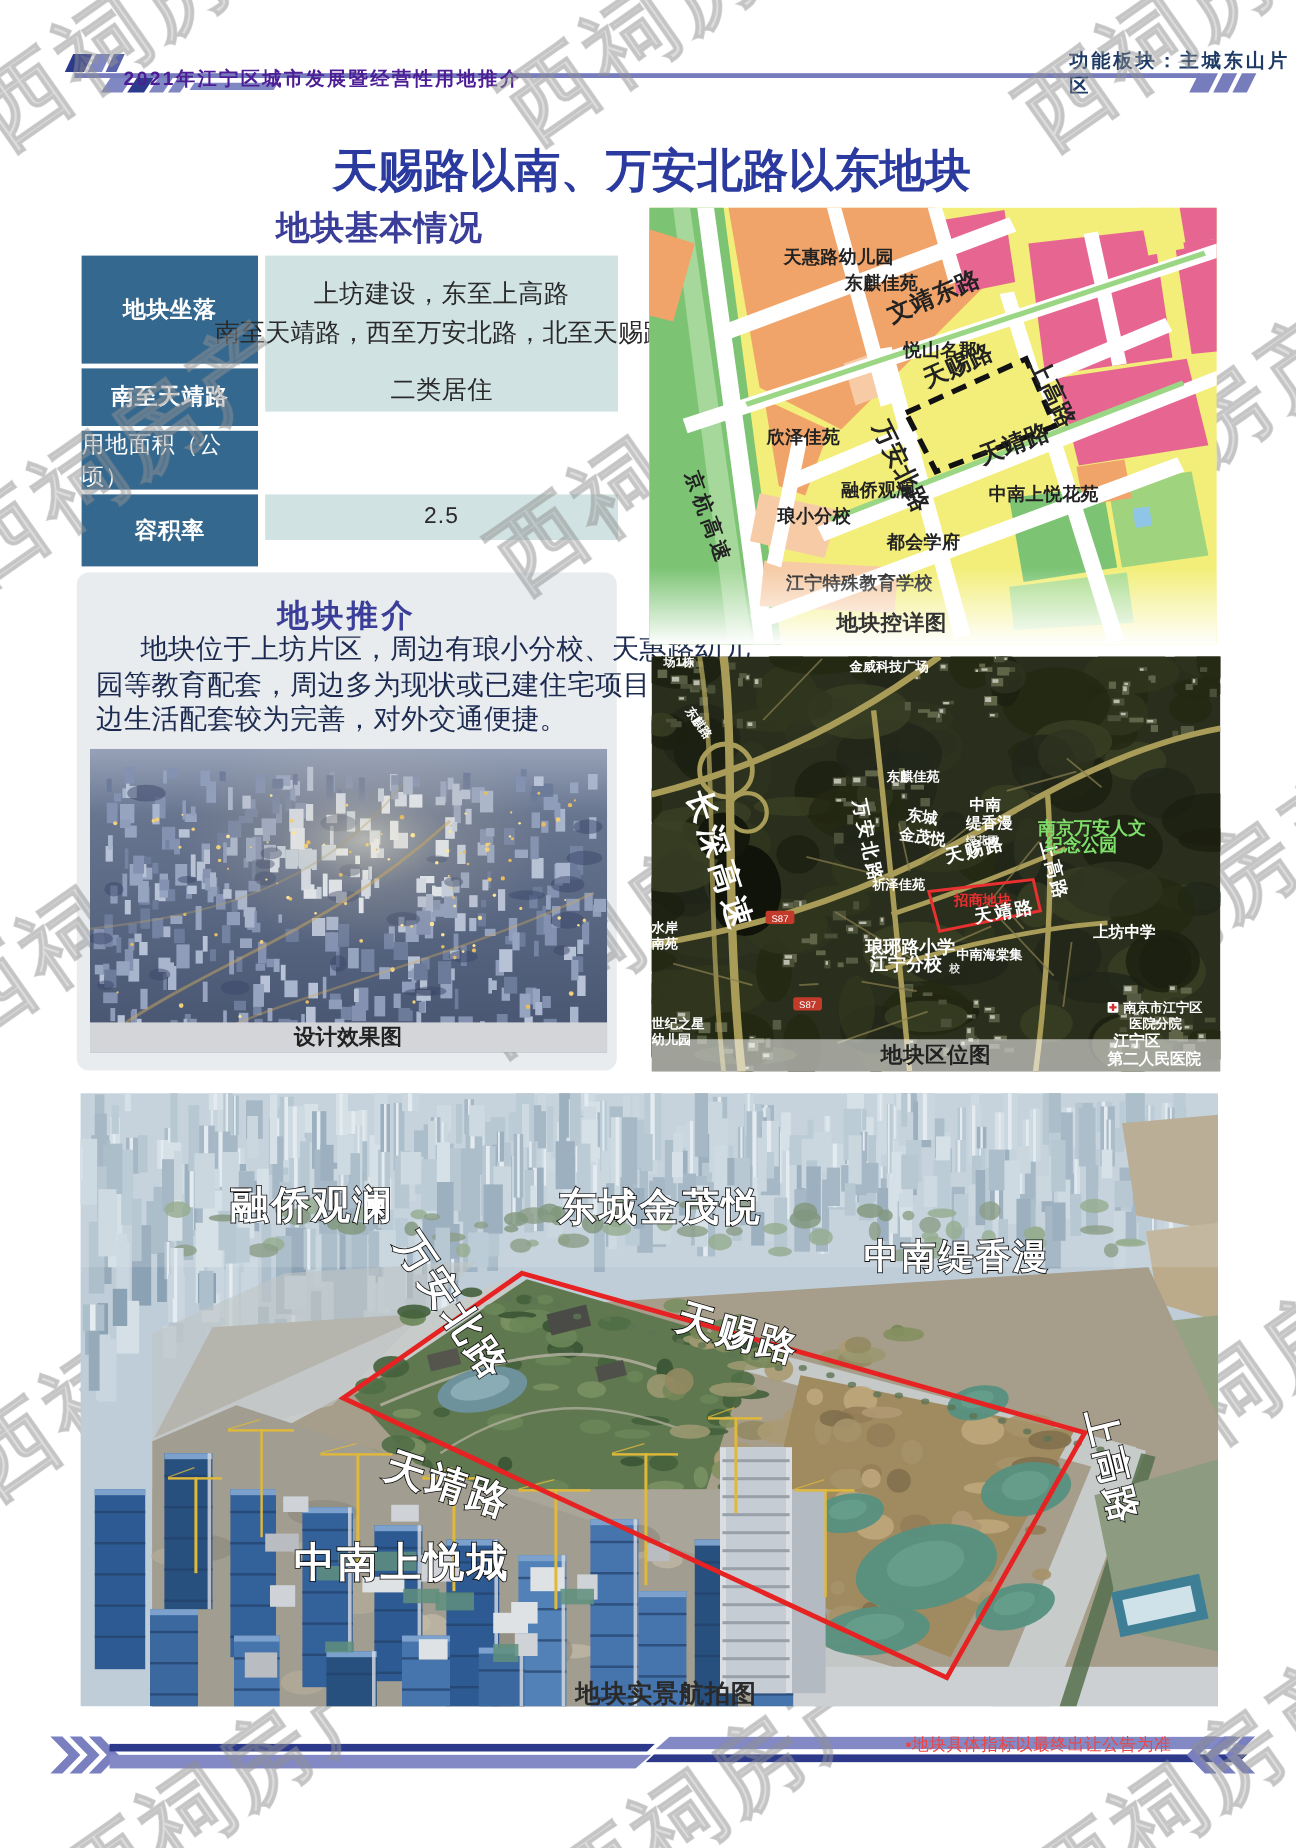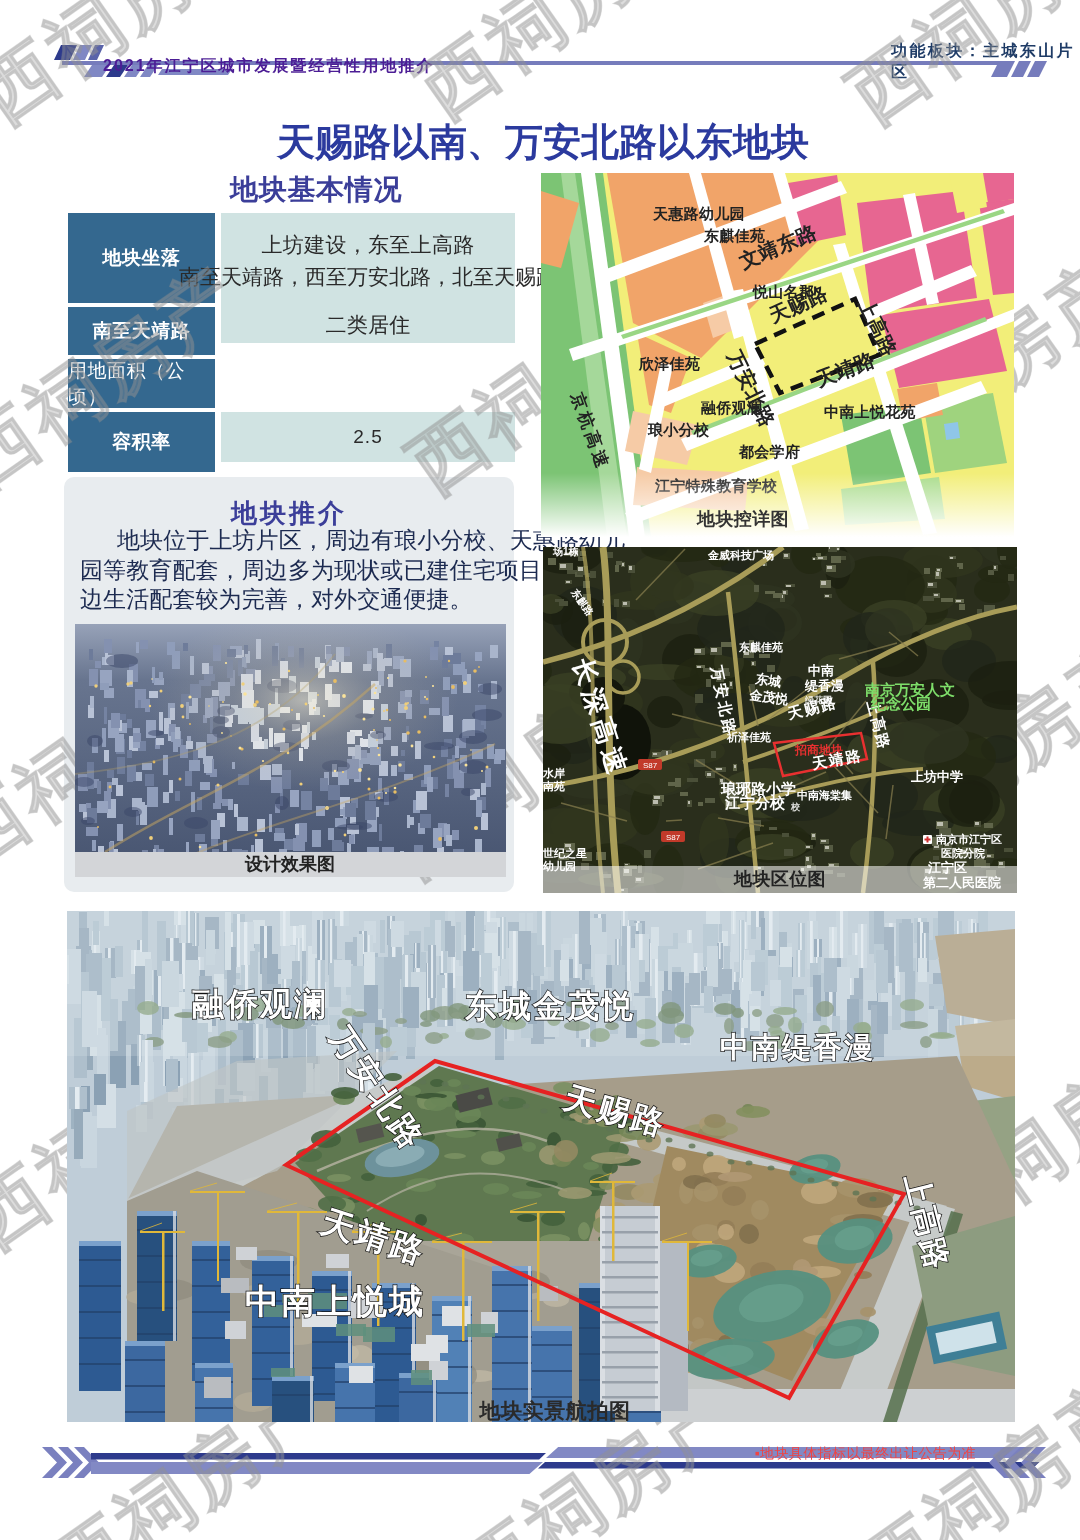--- a/index.html
+++ b/index.html
@@ -54,21 +54,21 @@
 
 <div class="abs" style="left:68px;top:307px;width:147px;height:48px;background:#34688f;color:#fff;font-weight:bold;font-size:19px;letter-spacing:0.5px;display:flex;align-items:center;justify-content:center;z-index:2">南至天靖路</div>
 
 <div class="abs" style="left:221px;top:307px;width:294px;height:36px;background:#d0e3e2;color:#2a2a2a;font-size:21px;letter-spacing:0.3px;display:flex;flex-direction:column;align-items:center;justify-content:center;z-index:2">二类居住</div>
 
 <div class="abs" style="left:68px;top:359px;width:147px;height:49px;background:#34688f;color:#fff;font-weight:normal;font-size:19px;letter-spacing:0.5px;display:flex;align-items:center;justify-content:center;z-index:2">用地面积（公顷）</div>
 
 
 <div class="abs" style="left:68px;top:412px;width:147px;height:60px;background:#34688f;color:#fff;font-weight:bold;font-size:19px;letter-spacing:0.5px;display:flex;align-items:center;justify-content:center;z-index:2">容积率</div>
 
-<div class="abs" style="left:221px;top:412px;width:294px;height:50px;background:#d0e3e2;color:#2a2a2a;font-size:21px;letter-spacing:0.3px;display:flex;flex-direction:column;align-items:center;justify-content:center;z-index:2">
+<div class="abs" style="left:221px;top:412px;width:294px;height:38px;background:#d0e3e2;color:#2a2a2a;font-size:21px;letter-spacing:0.3px;display:flex;flex-direction:column;align-items:center;justify-content:center;z-index:2">
       <span style="font-size:19px;letter-spacing:1px">2.5</span>
     </div>
 
 <div class="abs" style="left:541px;top:173px;width:523px;height:364px;z-index:60">
 <svg width="473" height="364" viewBox="0 0 473 364">
 <defs>
 <linearGradient id="zfade" x1="0" y1="0" x2="0" y2="1">
 <stop offset="0" stop-color="#ffffff" stop-opacity="0"></stop>
             <stop offset="0.75" stop-color="#ffffff" stop-opacity="0.75"></stop>
             <stop offset="1" stop-color="#ffffff" stop-opacity="1"></stop>

